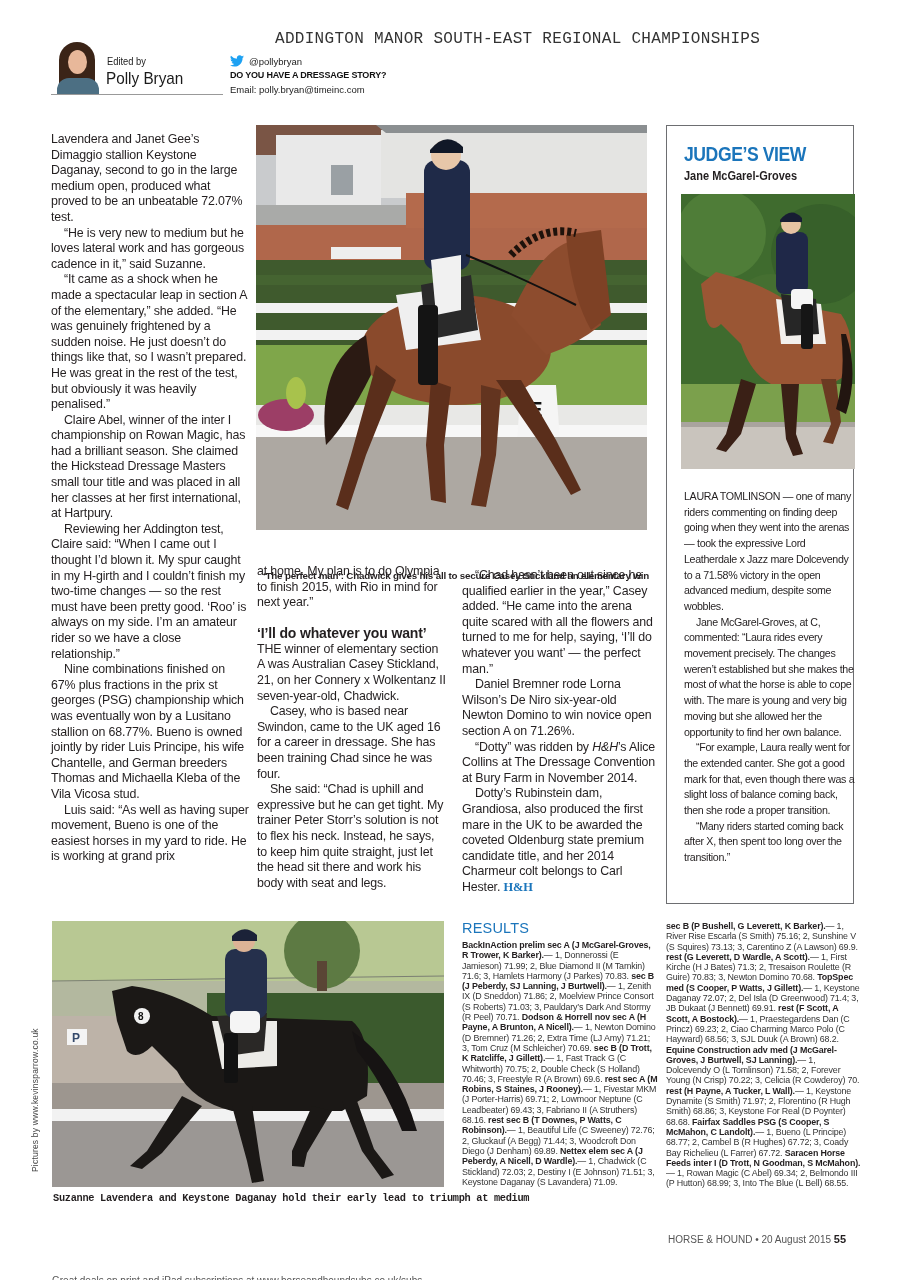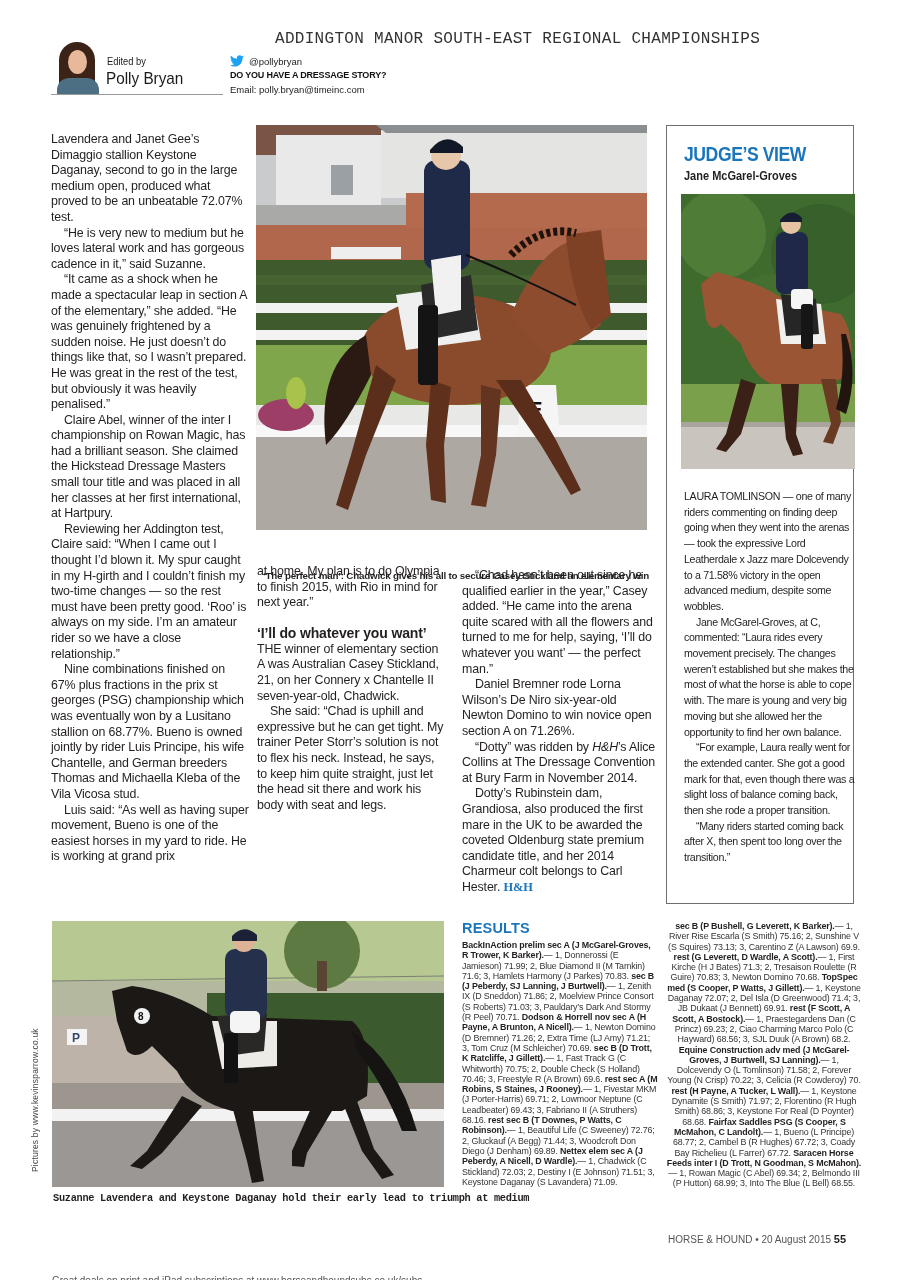--- a/index.html
+++ b/index.html
@@ -44,25 +44,25 @@
 
   
   .judge-box { left: 666px; top: 125px; width: 188px; height: 779px; border: 1px solid #6d6e71; }
   .judge-title { left: 684px; top: 143px; font-size: 20px; font-weight: bold; color: #1b75bb; letter-spacing: -0.5px; transform: scaleX(0.88); transform-origin: left; white-space: nowrap; }
   .judge-name { left: 684px; top: 169px; font-size: 12.5px; font-weight: bold; color: #231f20; transform: scaleX(0.88); transform-origin: left; white-space: nowrap; }
   .photo-judge { left: 681px; top: 194px; width: 174px; height: 275px; }
   .judge-text { left: 684px; top: 488px; width: 172px; font-size: 11.6px; line-height: 15.7px; color: #231f20; letter-spacing: -0.35px; transform: scaleX(0.92); transform-origin: left top; width: 187px; }
   .judge-text p.ind { text-indent: 13px; }
 
   
-  .results-title { left: 462px; top: 920px; font-size: 14.5px; font-weight: bold; color: #1b75bb; letter-spacing: 0.2px; }
+  .results-title { left: 462px; top: 920px; font-size: 14.5px; font-weight: normal; color: #1b75bb; letter-spacing: 0.2px; }
   .results { font-size: 8.9px; line-height: 10.3px; color: #333; letter-spacing: -0.15px; }
   .results b { color: #231f20; }
   .res1 { left: 462px; top: 940px; width: 196px; }
-  .res2 { left: 666px; top: 921px; width: 196px; text-align: center; }
+  .res2 { left: 666px; top: 921px; width: 196px; }
 
   
   .footer-left { left: 52px; top: 1233px; font-size: 10px; color: #555; white-space: nowrap; margin-top: 42px; }
   .footer-right { left: 668px; top: 1233px; font-size: 10px; color: #555; white-space: nowrap; }
   .footer-right b { color: #231f20; font-size: 11px; }
 </style>
 </head>
 <body>
 
 <h1 class="abs kicker">ADDINGTON MANOR SOUTH-EAST REGIONAL CHAMPIONSHIPS</h1>
@@ -152,21 +152,22 @@
     <path d="M210,130 Q260,150 320,180" stroke="#111" stroke-width="2" fill="none"></path>
 
     <path d="M255,130 Q285,100 320,108" stroke="#1e120b" stroke-width="8" fill="none" stroke-dasharray="4 3"></path>
   </svg>
 </div>
 <div class="abs caption-main">‘The perfect man’: Chadwick gives his all to secure Casey Stickland an elementary win</div>
 
 <div class="abs col col2">
   <p>at home. My plan is to do Olympia to finish 2015, with Rio in mind for next year.”</p>
   <h2 class="subhead">‘I’ll do whatever you want’</h2>
-  <p>THE winner of elementary section A was Australian Casey Stickland, 21, on her Connery x Chantelle II seven-year-old, Chadwick.</p>
+  <p>THE winner of elementary section A was Australian Casey Stickland, 21, on her Connery x Wolkentanz II seven-year-old, Chadwick.</p>
+  <p class="ind">Casey, who is based near Swindon, came to the UK aged 16 for a career in dressage. She has been training Chad since he was four.</p>
   <p class="ind">She said: “Chad is uphill and expressive but he can get tight. My trainer Peter Storr’s solution is not to flex his neck. Instead, he says, to keep him quite straight, just let the head sit there and work his body with seat and legs.</p>
 </div>
 
 <div class="abs col col3">
   <p class="ind">“Chad hasn’t been out since he qualified earlier in the year,” Casey added. “He came into the arena quite scared with all the flowers and turned to me for help, saying, ‘I’ll do whatever you want’ — the perfect man.”</p>
   <p class="ind">Daniel Bremner rode Lorna Wilson’s De Niro six-year-old Newton Domino to win novice open section A on 71.26%.</p>
   <p class="ind"><span>“Dotty” was ridden by </span><em>H&amp;H</em><span>’s Alice Collins at The Dressage Convention at Bury Farm in November 2014.</span></p>
   <p class="ind"><span>Dotty’s Rubinstein dam, Grandiosa, also produced the first mare in the UK to be awarded the coveted Oldenburg state premium candidate title, and her 2014 Charmeur colt belongs to Carl Hester.</span> <span class="hh">H&amp;H</span></p>
 </div>
 

